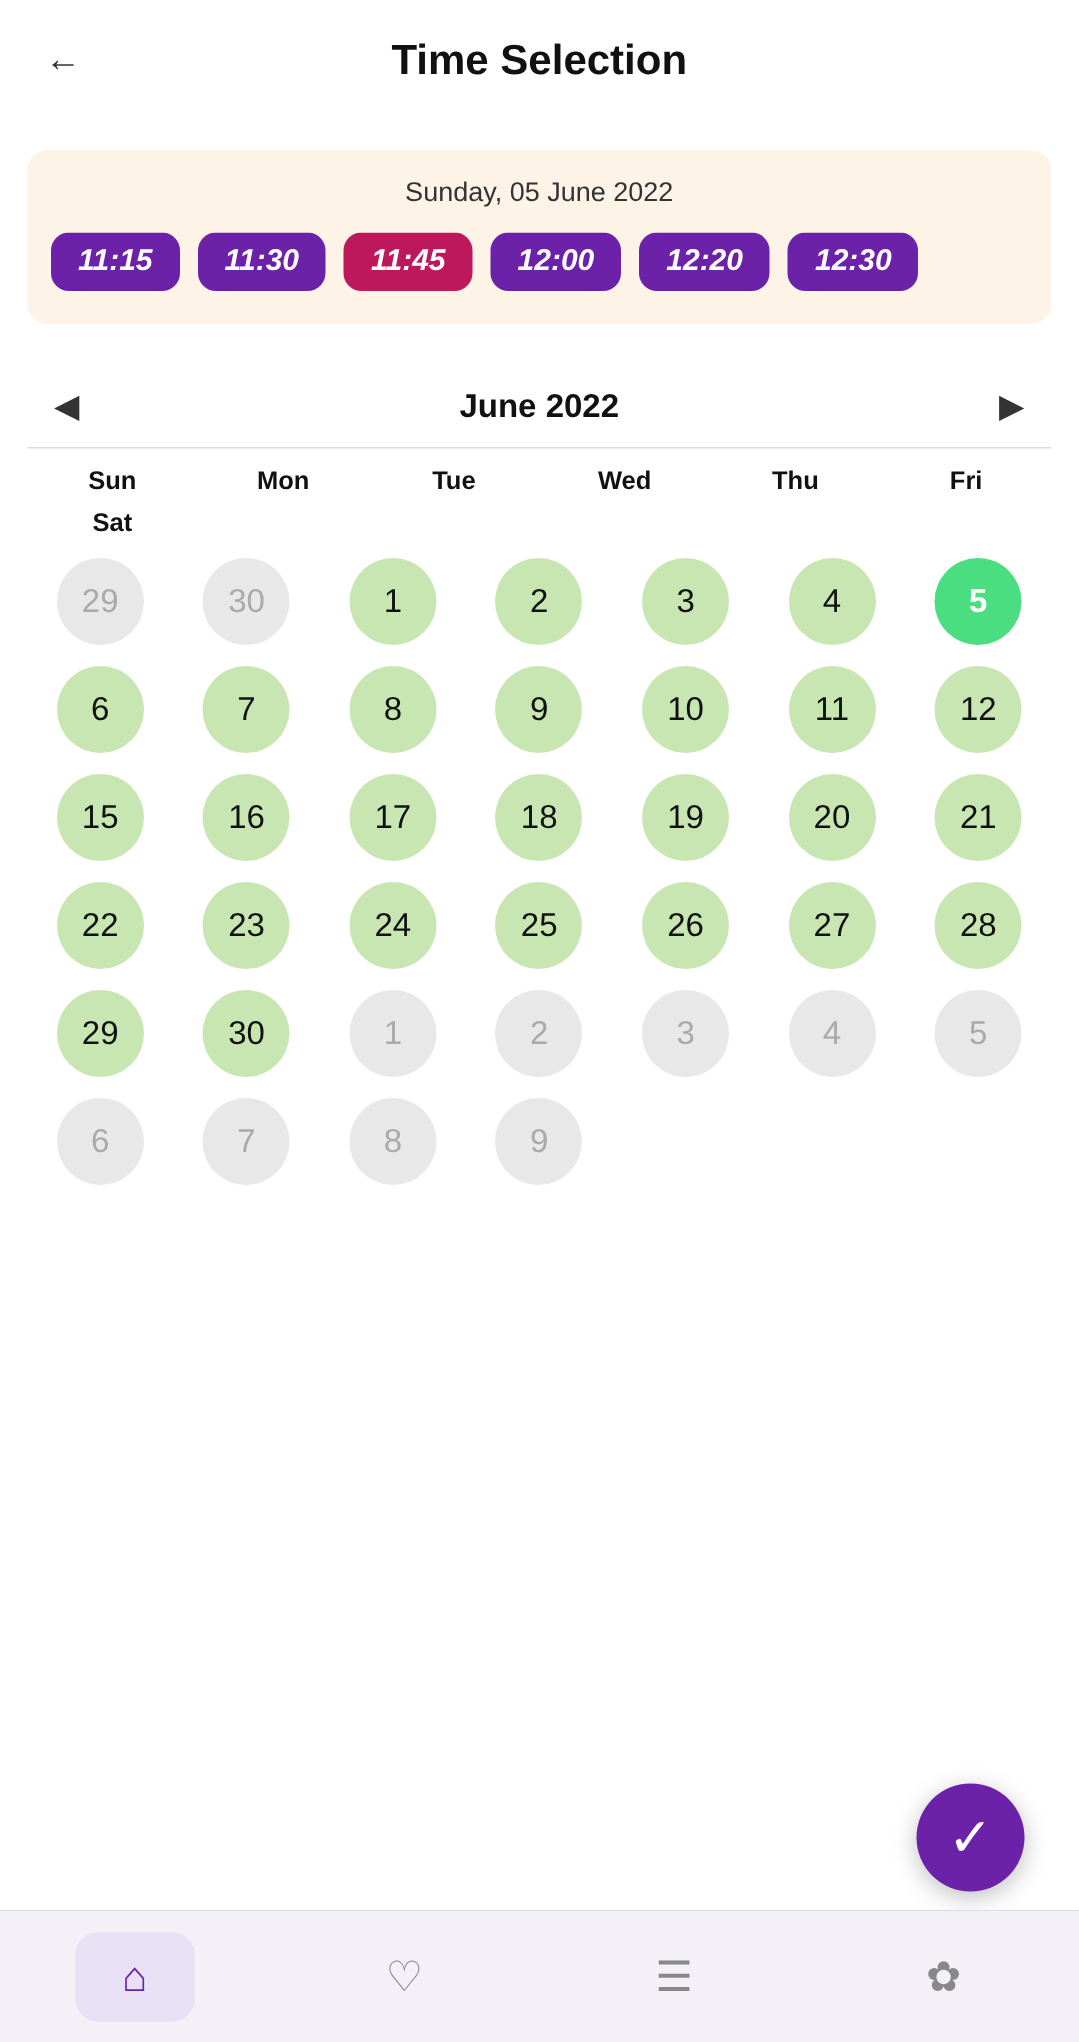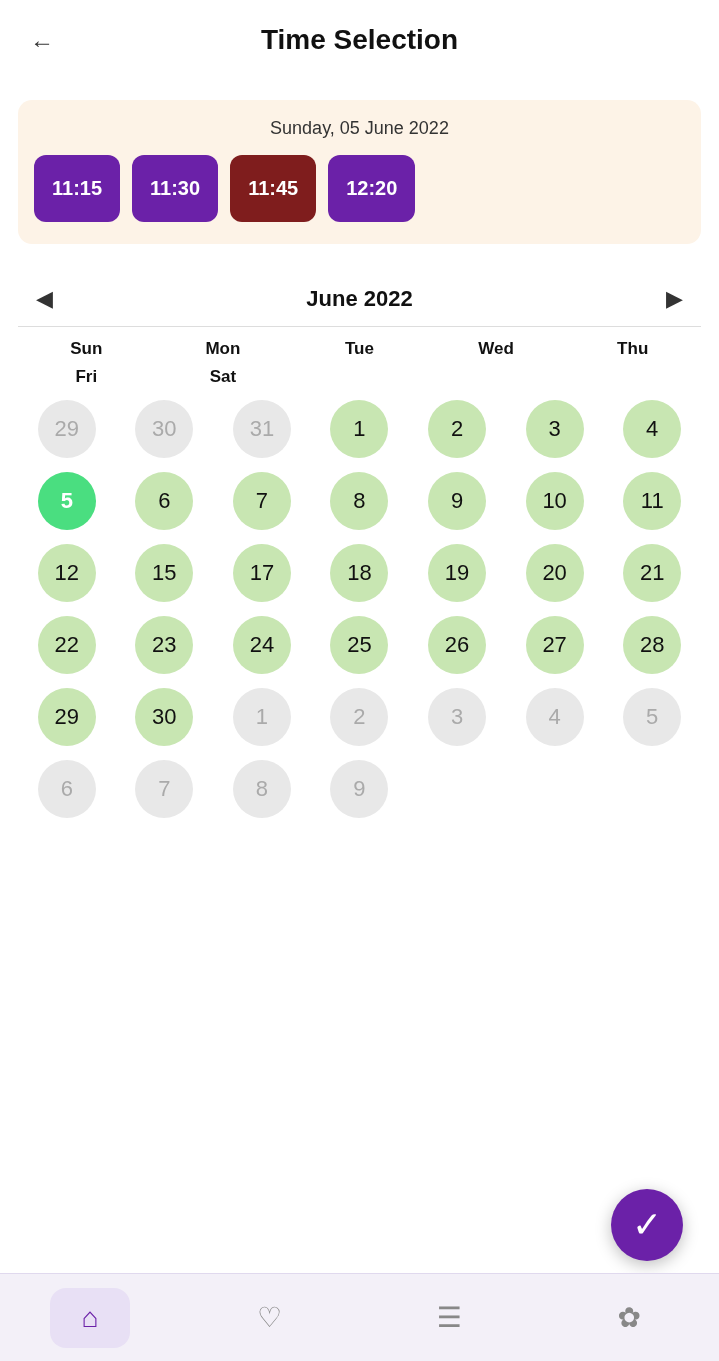--- a/index.html
+++ b/index.html
@@ -58,29 +58,30 @@
       display: flex;
       gap: 12px;
       overflow-x: auto;
       scrollbar-width: none;
     }
     .time-slots::-webkit-scrollbar { display: none; }
     .time-slot {
       background: #6b21a8;
       color: #fff;
       border-radius: 12px;
-      padding: 22px 18px;
+      padding: 8px 18px;
       font-size: 20px;
       font-weight: 600;
       white-space: nowrap;
       cursor: pointer;
       flex-shrink: 0;
+      font-style: italic;
     }
     .time-slot.active {
-      background: #7f1d1d;
+      background: #be185d;
     }
 
     
     .calendar-section {
       margin: 10px 18px 0 18px;
     }
     .month-nav {
       display: flex;
       align-items: center;
       justify-content: space-between;
@@ -96,21 +97,21 @@
     }
     .month-label {
       font-size: 22px;
       font-weight: 600;
       color: #111;
     }
 
     
     .day-headers {
       display: grid;
-      grid-template-columns: repeat(5, 1fr);
+      grid-template-columns: repeat(6, 1fr);
       margin-bottom: 4px;
       margin-top: 8px;
     }
     .day-header {
       text-align: center;
       font-size: 17px;
       font-weight: 700;
       color: #111;
       padding: 4px 0;
     }
@@ -217,21 +218,23 @@
   <span class="page-title">Time Selection</span>
 </div>
 
 <div class="time-panel">
   <div class="selected-date">Sunday, 05 June 2022</div>
   <div class="time-slots">
 
   <div class="time-slot">11:15</div>
       <div class="time-slot">11:30</div>
       <div class="time-slot active">11:45</div>
+      <div class="time-slot">12:00</div>
       <div class="time-slot">12:20</div>
+      <div class="time-slot">12:30</div>
     </div>
 </div>
 
 <div class="calendar-section">
   <div class="month-nav">
     <span class="nav-arrow">◀</span>
     <span class="month-label">June 2022</span>
     <span class="nav-arrow">▶</span>
   </div>
   <div class="day-headers">
@@ -246,23 +249,20 @@
     </div>
   <div class="cal-grid">
 
   <div class="cal-day">
         <div class="cal-day-inner outside">29</div>
       </div>
       <div class="cal-day">
         <div class="cal-day-inner outside">30</div>
       </div>
       <div class="cal-day">
-        <div class="cal-day-inner outside">31</div>
-      </div>
-      <div class="cal-day">
         <div class="cal-day-inner available">1</div>
       </div>
       <div class="cal-day">
         <div class="cal-day-inner available">2</div>
       </div>
       <div class="cal-day">
         <div class="cal-day-inner available">3</div>
       </div>
       <div class="cal-day">
         <div class="cal-day-inner available">4</div>
@@ -286,20 +286,23 @@
         <div class="cal-day-inner available">10</div>
       </div>
       <div class="cal-day">
         <div class="cal-day-inner available">11</div>
       </div>
       <div class="cal-day">
         <div class="cal-day-inner available">12</div>
       </div>
       <div class="cal-day">
         <div class="cal-day-inner available">15</div>
+      </div>
+      <div class="cal-day">
+        <div class="cal-day-inner available">16</div>
       </div>
       <div class="cal-day">
         <div class="cal-day-inner available">17</div>
       </div>
       <div class="cal-day">
         <div class="cal-day-inner available">18</div>
       </div>
       <div class="cal-day">
         <div class="cal-day-inner available">19</div>
       </div>

